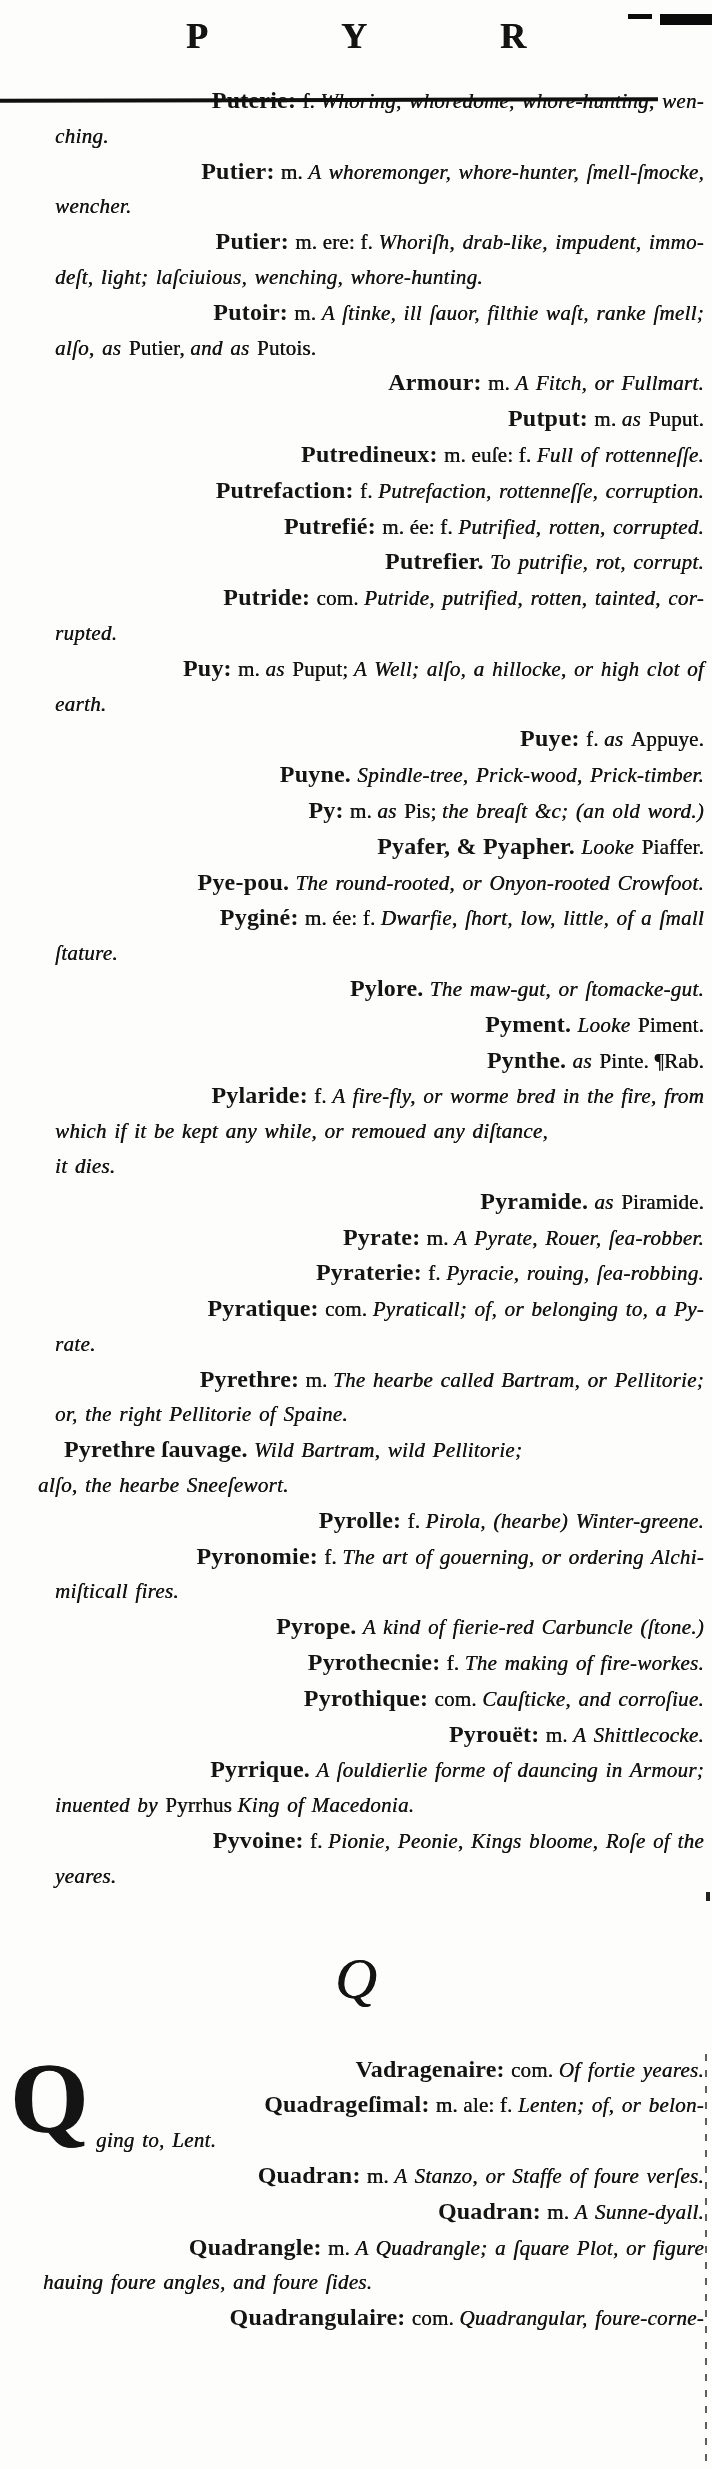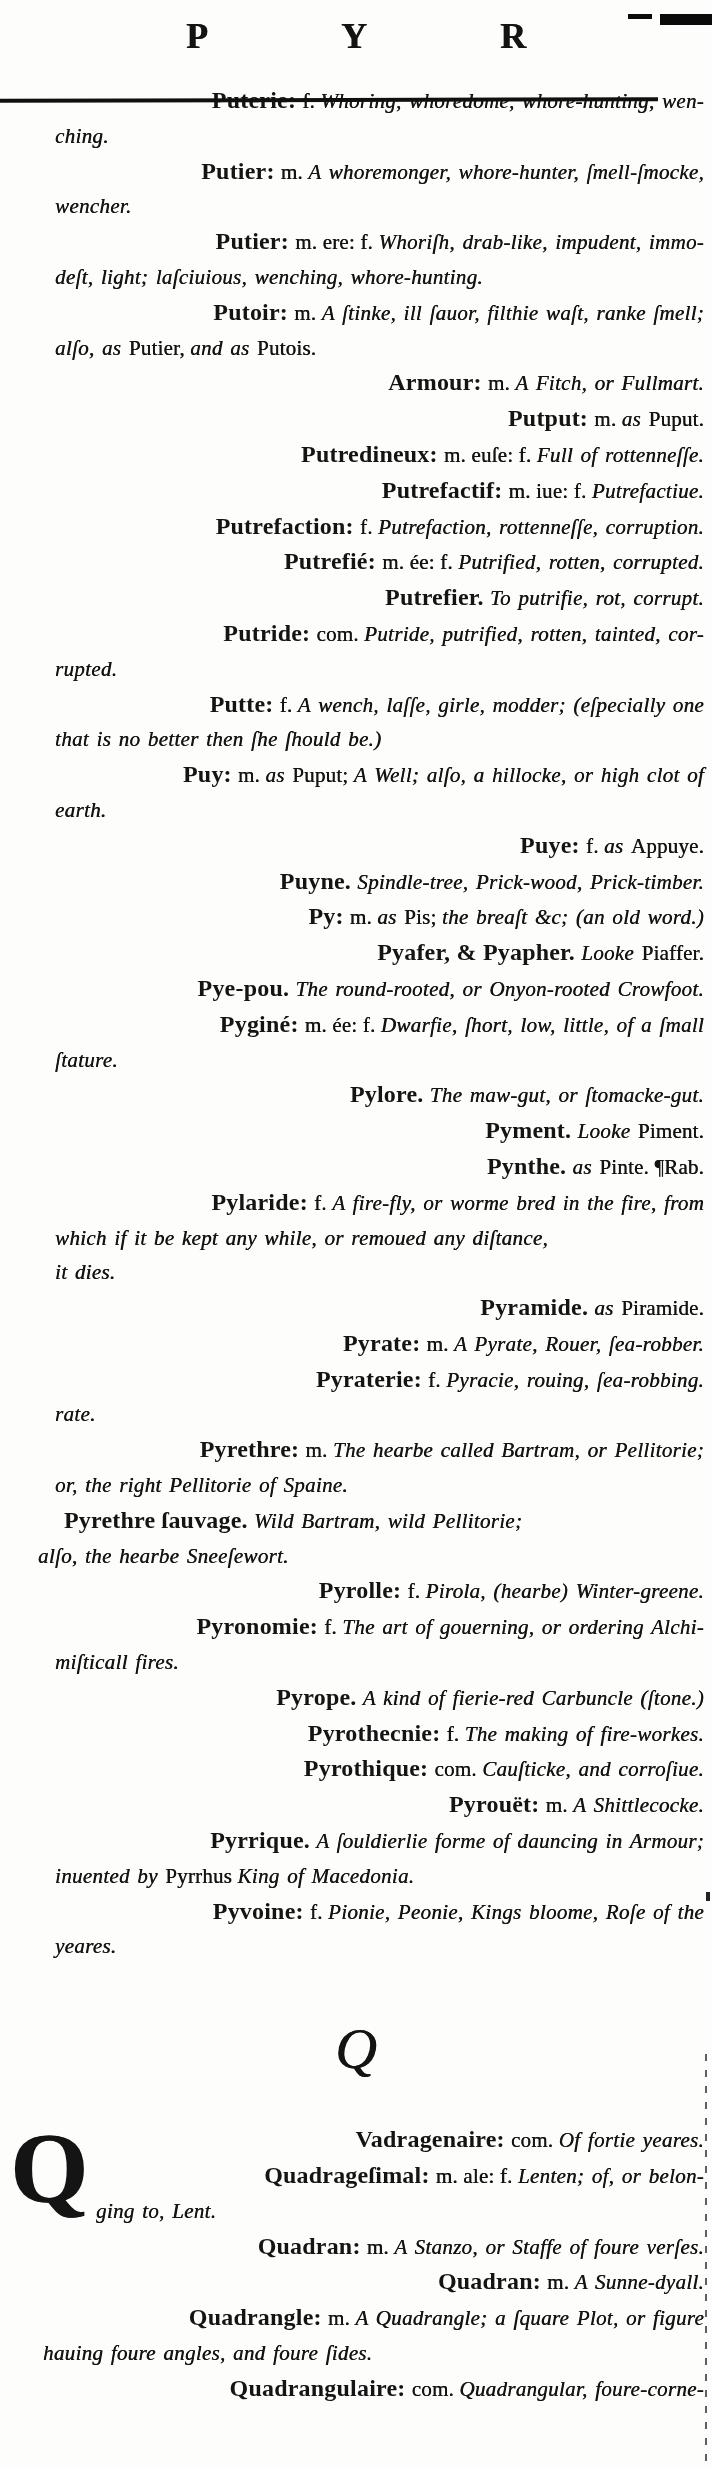--- a/index.html
+++ b/index.html
@@ -100,38 +100,31 @@
       <div class="entry">
         <div class="line l0"><span class="seg-h">Armour: </span><span class="seg-r">m. </span><span class="seg-i">A Fitch, or Fullmart.</span></div>
       </div>
       <div class="entry">
         <div class="line l0"><span class="seg-h">Putput: </span><span class="seg-r">m. </span><span class="seg-i">as </span><span class="seg-r">Puput.</span></div>
       </div>
       <div class="entry">
         <div class="line l0"><span class="seg-h">Putredineux: </span><span class="seg-r">m. euſe: f. </span><span class="seg-i">Full of rottenneſſe.</span></div>
       </div>
       <div class="entry">
-        <div class="line l0"><span class="seg-h">Putrefactif: </span><span class="seg-r">m. iue: f. </span><span class="seg-i">Putrefactiue.</span></div>
-      </div>
-      <div class="entry">
         <div class="line l0"><span class="seg-h">Putrefaction: </span><span class="seg-r">f. </span><span class="seg-i">Putrefaction, rottenneſſe, corruption.</span></div>
       </div>
       <div class="entry">
         <div class="line l0"><span class="seg-h">Putrefié: </span><span class="seg-r">m. ée: f. </span><span class="seg-i">Putrified, rotten, corrupted.</span></div>
       </div>
       <div class="entry">
         <div class="line l0"><span class="seg-h">Putrefier. </span><span class="seg-i">To putrifie, rot, corrupt.</span></div>
       </div>
       <div class="entry">
         <div class="line l0"><span class="seg-h">Putride: </span><span class="seg-r">com. </span><span class="seg-i">Putride, putrified, rotten, tainted, cor-</span></div>
         <div class="line lc"><span class="seg-i">rupted.</span></div>
-      </div>
-      <div class="entry">
-        <div class="line l0"><span class="seg-h">Putte: </span><span class="seg-r">f. </span><span class="seg-i">A wench, laſſe, girle, modder; (eſpecially one</span></div>
-        <div class="line lc"><span class="seg-i">that is no better then ſhe ſhould be.)</span></div>
       </div>
       <div class="entry">
         <div class="line l0"><span class="seg-h">Puy: </span><span class="seg-r">m. </span><span class="seg-i">as </span><span class="seg-r">Puput; </span><span class="seg-i">A Well; alſo, a hillocke, or high clot of</span></div>
         <div class="line lc"><span class="seg-i">earth.</span></div>
       </div>
       <div class="entry">
         <div class="line l0"><span class="seg-h">Puye: </span><span class="seg-r">f. </span><span class="seg-i">as </span><span class="seg-r">Appuye.</span></div>
       </div>
       <div class="entry">
         <div class="line l0"><span class="seg-h">Puyne. </span><span class="seg-i">Spindle-tree, Prick-wood, Prick-timber.</span></div>
@@ -166,20 +159,21 @@
       <div class="entry">
         <div class="line l0"><span class="seg-h">Pyramide. </span><span class="seg-i">as </span><span class="seg-r">Piramide.</span></div>
       </div>
       <div class="entry">
         <div class="line l0"><span class="seg-h">Pyrate: </span><span class="seg-r">m. </span><span class="seg-i">A Pyrate, Rouer, ſea-robber.</span></div>
       </div>
       <div class="entry">
         <div class="line l0"><span class="seg-h">Pyraterie: </span><span class="seg-r">f. </span><span class="seg-i">Pyracie, rouing, ſea-robbing.</span></div>
       </div>
       <div class="entry">
+        <div class="line l0"><span class="seg-h">Pyratique: </span><span class="seg-r">com. </span><span class="seg-i">Pyraticall; of, or belonging to, a Py-</span></div>
         <div class="line lc"><span class="seg-i">rate.</span></div>
       </div>
       <div class="entry">
         <div class="line l0"><span class="seg-h">Pyrethre: </span><span class="seg-r">m. </span><span class="seg-i">The hearbe called Bartram, or Pellitorie;</span></div>
         <div class="line lc"><span class="seg-i">or, the right Pellitorie of Spaine.</span></div>
       </div>
       <div class="entry sub">
         <div class="line ls0"><span class="seg-h">Pyrethre ſauvage. </span><span class="seg-i">Wild Bartram, wild Pellitorie;</span></div>
         <div class="line lsc"><span class="seg-i">alſo, the hearbe Sneeſewort.</span></div>
       </div>

